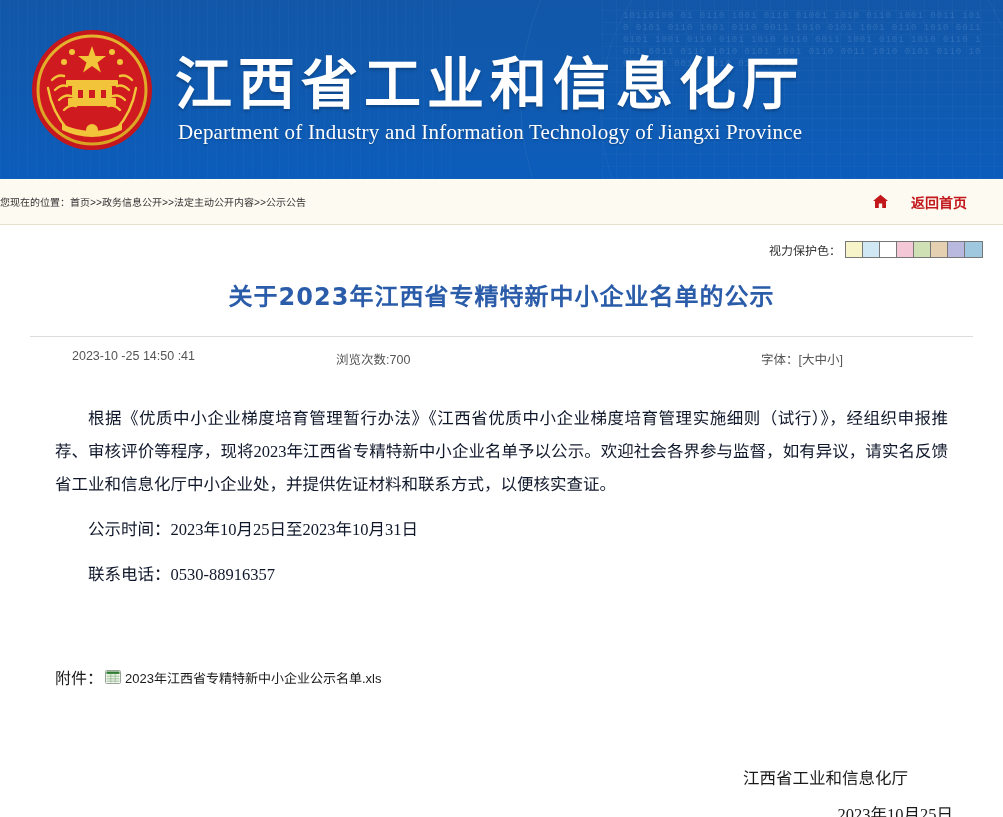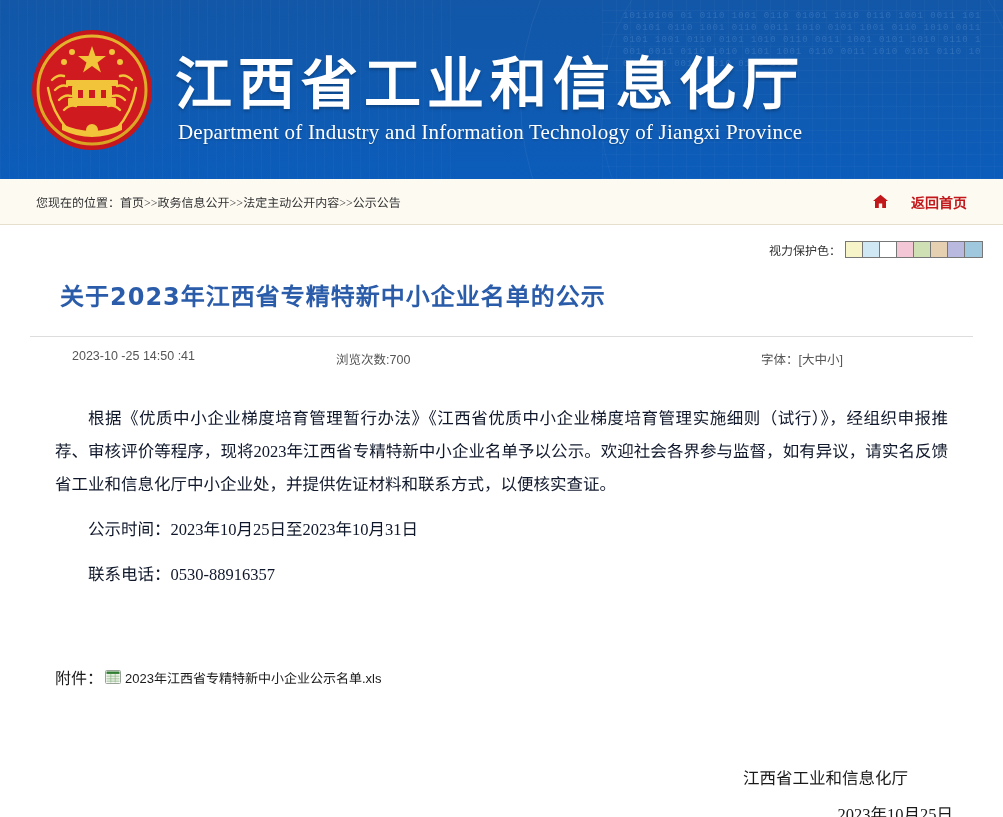--- a/index.html
+++ b/index.html
@@ -83,23 +83,22 @@
 
   
   .crumb-bar {
     position: relative;
     height: 46px;
     background: #fdfaf2;
     border-bottom: 1px solid #e6dfcd;
     display: flex; align-items: center;
   }
   .crumb {
-    margin-left: 36px;
-    font-size: 12px; color: #333;
-    font-family: Liberation Serif, serif;
+    font-size: 10px; color: #333;
+    font-family: Liberation Mono, monospace;
   }
   .crumb a { color: #333; text-decoration: none; }
   .home-link {
     position: absolute; right: 36px; top: 50%;
     transform: translateY(-50%);
     display: flex; align-items: center; gap: 22px;
     color: #c2181b; font-size: 14px; font-weight: bold;
     text-decoration: none; cursor: pointer;
   }
   .home-icon { width: 17px; height: 15px; display: block; }
@@ -119,20 +118,21 @@
   .eye-care .label { margin-right: 4px; }
   .swatches { display: flex; border: 1px solid #777; }
   .swatches span {
     width: 17px; height: 15px; display: block;
     border-right: 1px solid #777;
   }
   .swatches span:last-child { border-right: 0; }
 
   .doc-title {
     margin: 0; padding: 52px 60px 0 60px;
+    text-align: center;
     font-family: "DejaVu Sans", "Liberation Sans", sans-serif;
     font-size: 24px; font-weight: bold;
     color: #2a5caa;
     letter-spacing: 1px;
   }
   .meta-rule {
     margin: 24px 30px 0 30px;
     border-bottom: 1px solid #ddd;
   }
   .meta {

